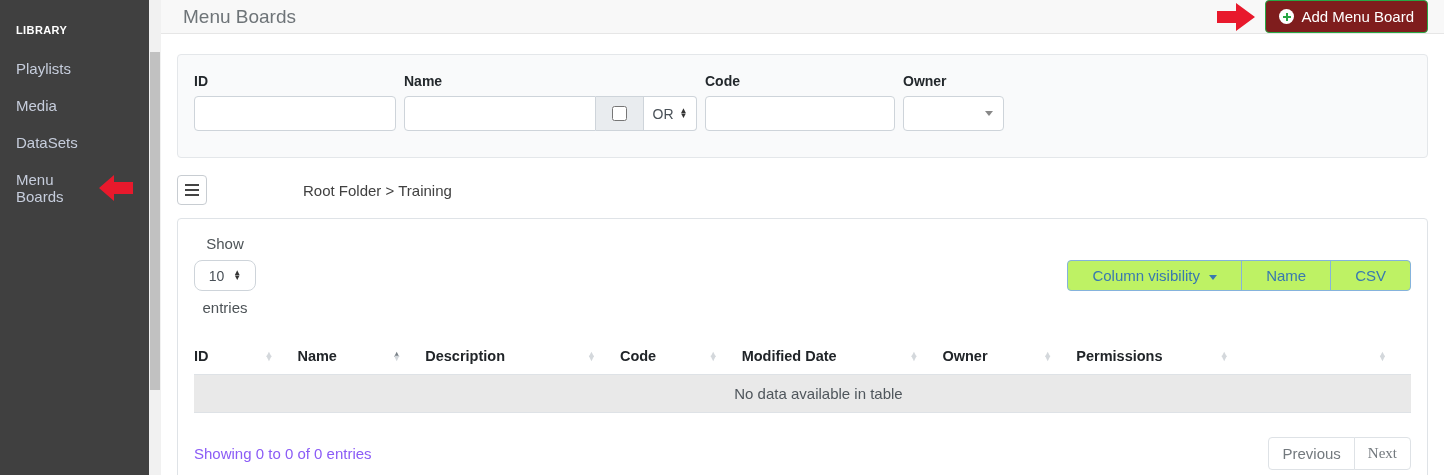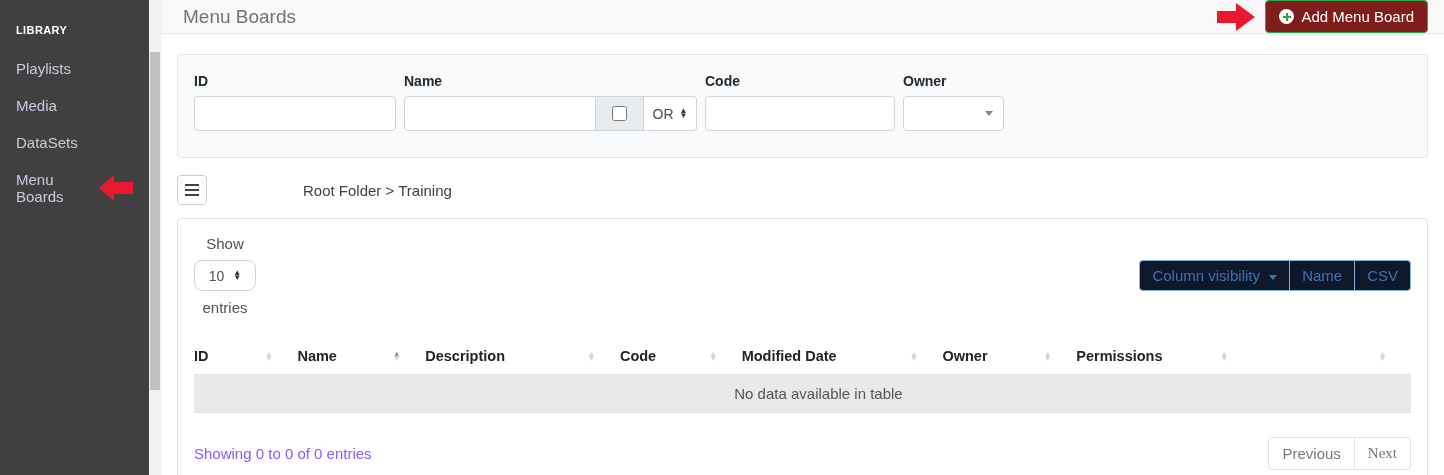--- a/index.html
+++ b/index.html
@@ -132,22 +132,22 @@
   }
   .table-controls { display: flex; justify-content: space-between; align-items: center; }
   .length-control { display: flex; align-items: center; gap: 8px; color: #4d5357; font-size: 15px; flex-direction: column; }
   .length-select {
     width: 62px; height: 31px; border: 1px solid #ced4da; border-radius: 8px;
     background: #fff; display: flex; align-items: center; justify-content: center;
     gap: 9px; font-size: 14px; color: #495057; cursor: pointer;
   }
   .dt-buttons { display: flex; }
   .dt-btn {
-    background: #0f172a; border: 1px solid #85b3dc; color: #3878b0;
-    font-size: 15px; padding: 6px 12px; cursor: pointer; margin-left: -1px;
+    background: #bef264; border: 1px solid #85b3dc; color: #3878b0;
+    font-size: 15px; padding: 6px 24px; cursor: pointer; margin-left: -1px;
     font-family: inherit;
   }
   .dt-btn.first { border-radius: 4px 0 0 4px; margin-left: 0; }
   .dt-btn.last { border-radius: 0 4px 4px 0; }
   .dt-btn .caret-down { display: inline-block; border-top-color: #3878b0; margin-left: 5px; vertical-align: middle; }
 
   table.grid { width: 100%; border-collapse: collapse; margin-top: 22px; }
   table.grid th {
     text-align: left; font-size: 14.5px; font-weight: bold; color: #212529;
     padding: 10px 10px 10px 0; cursor: pointer;

